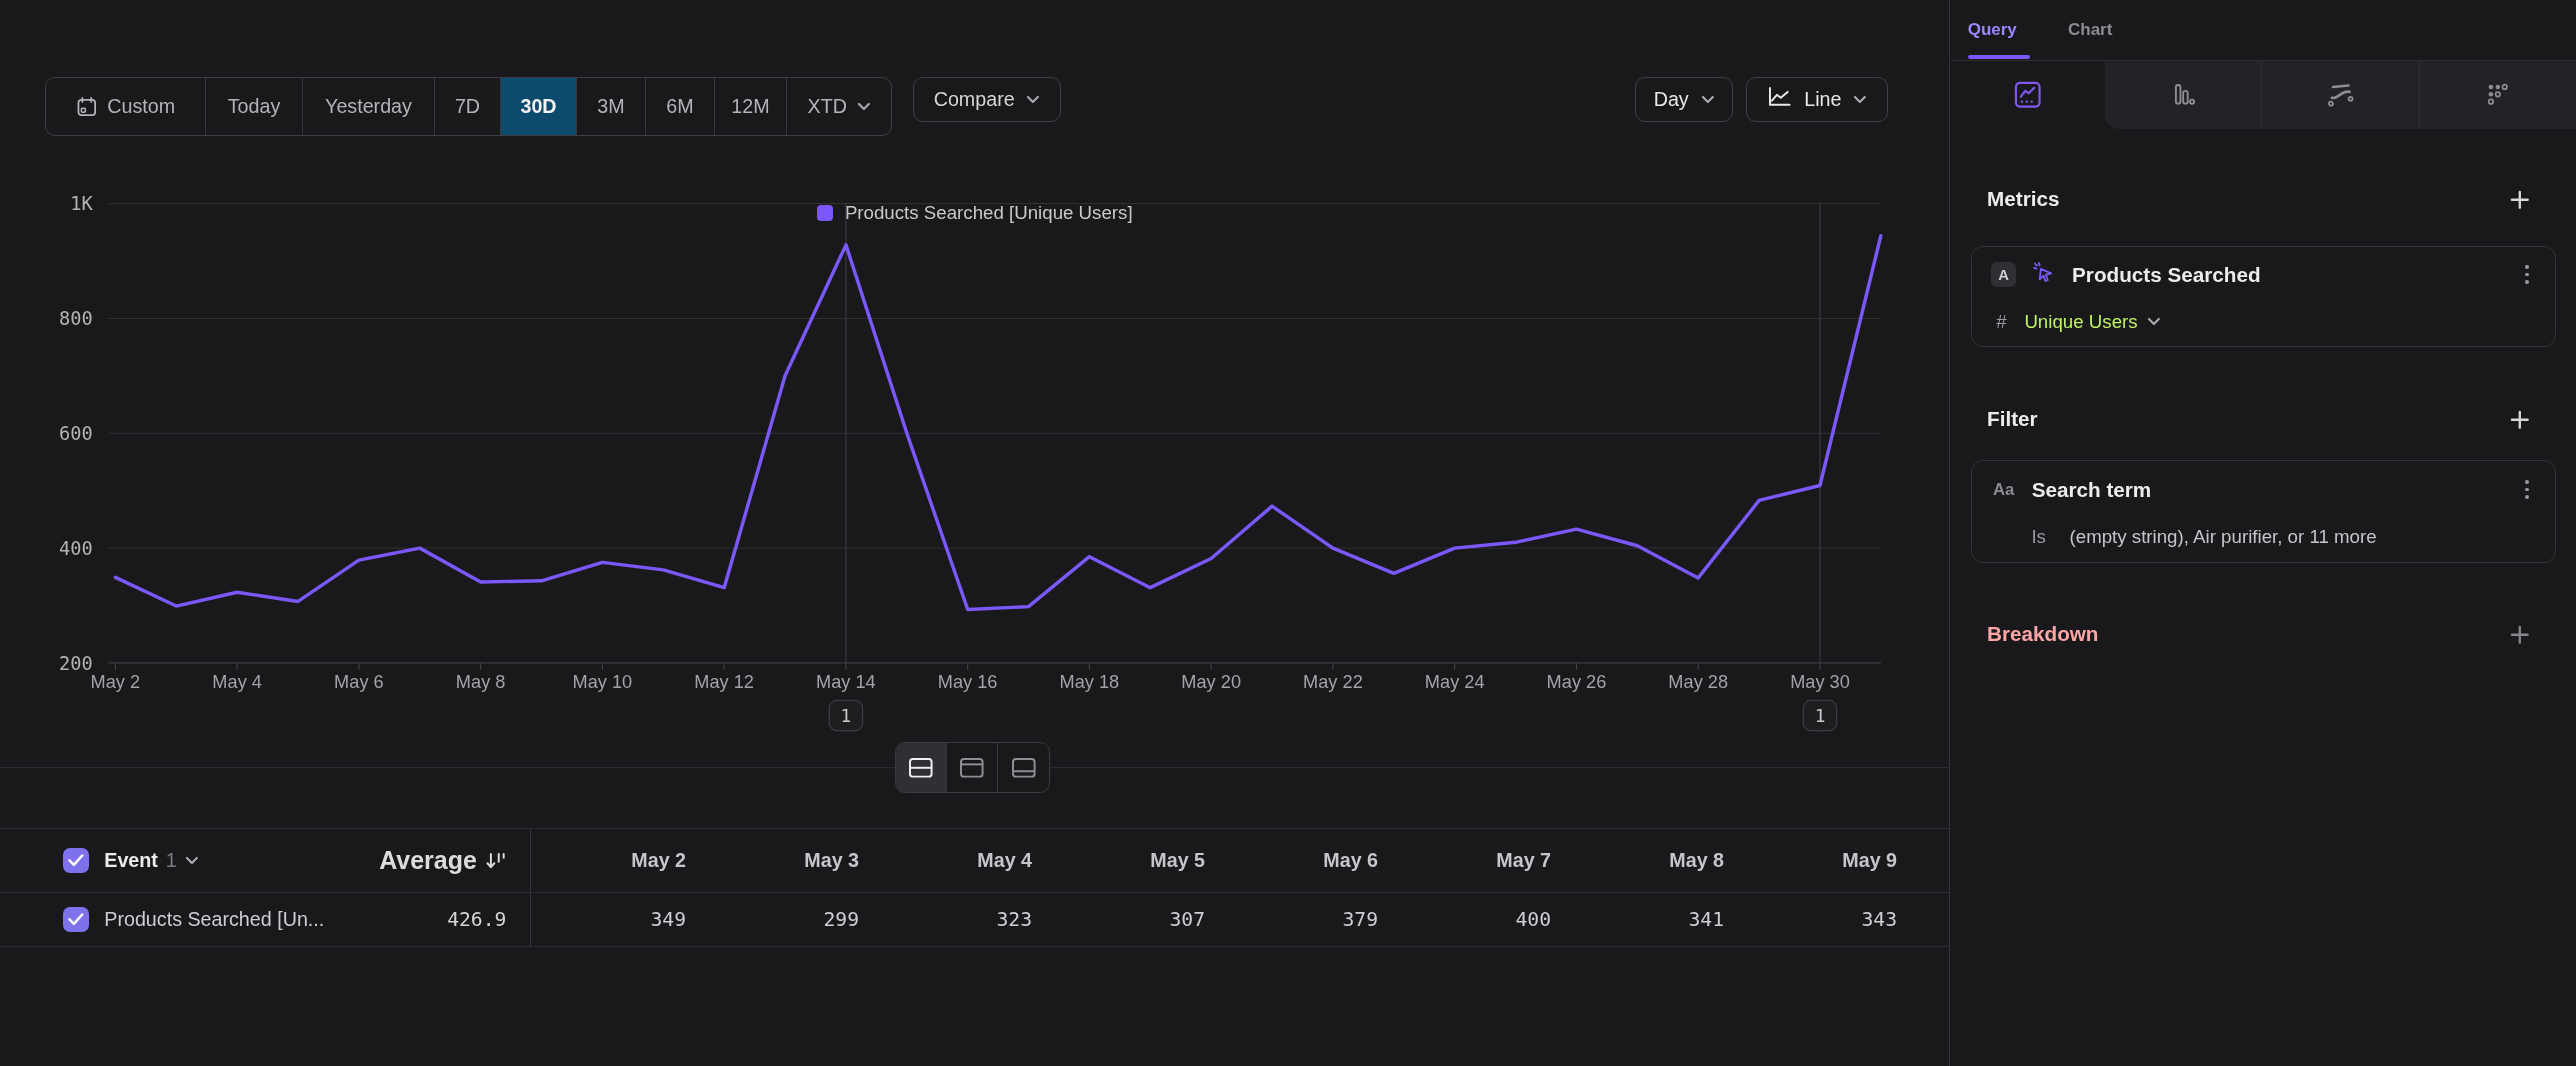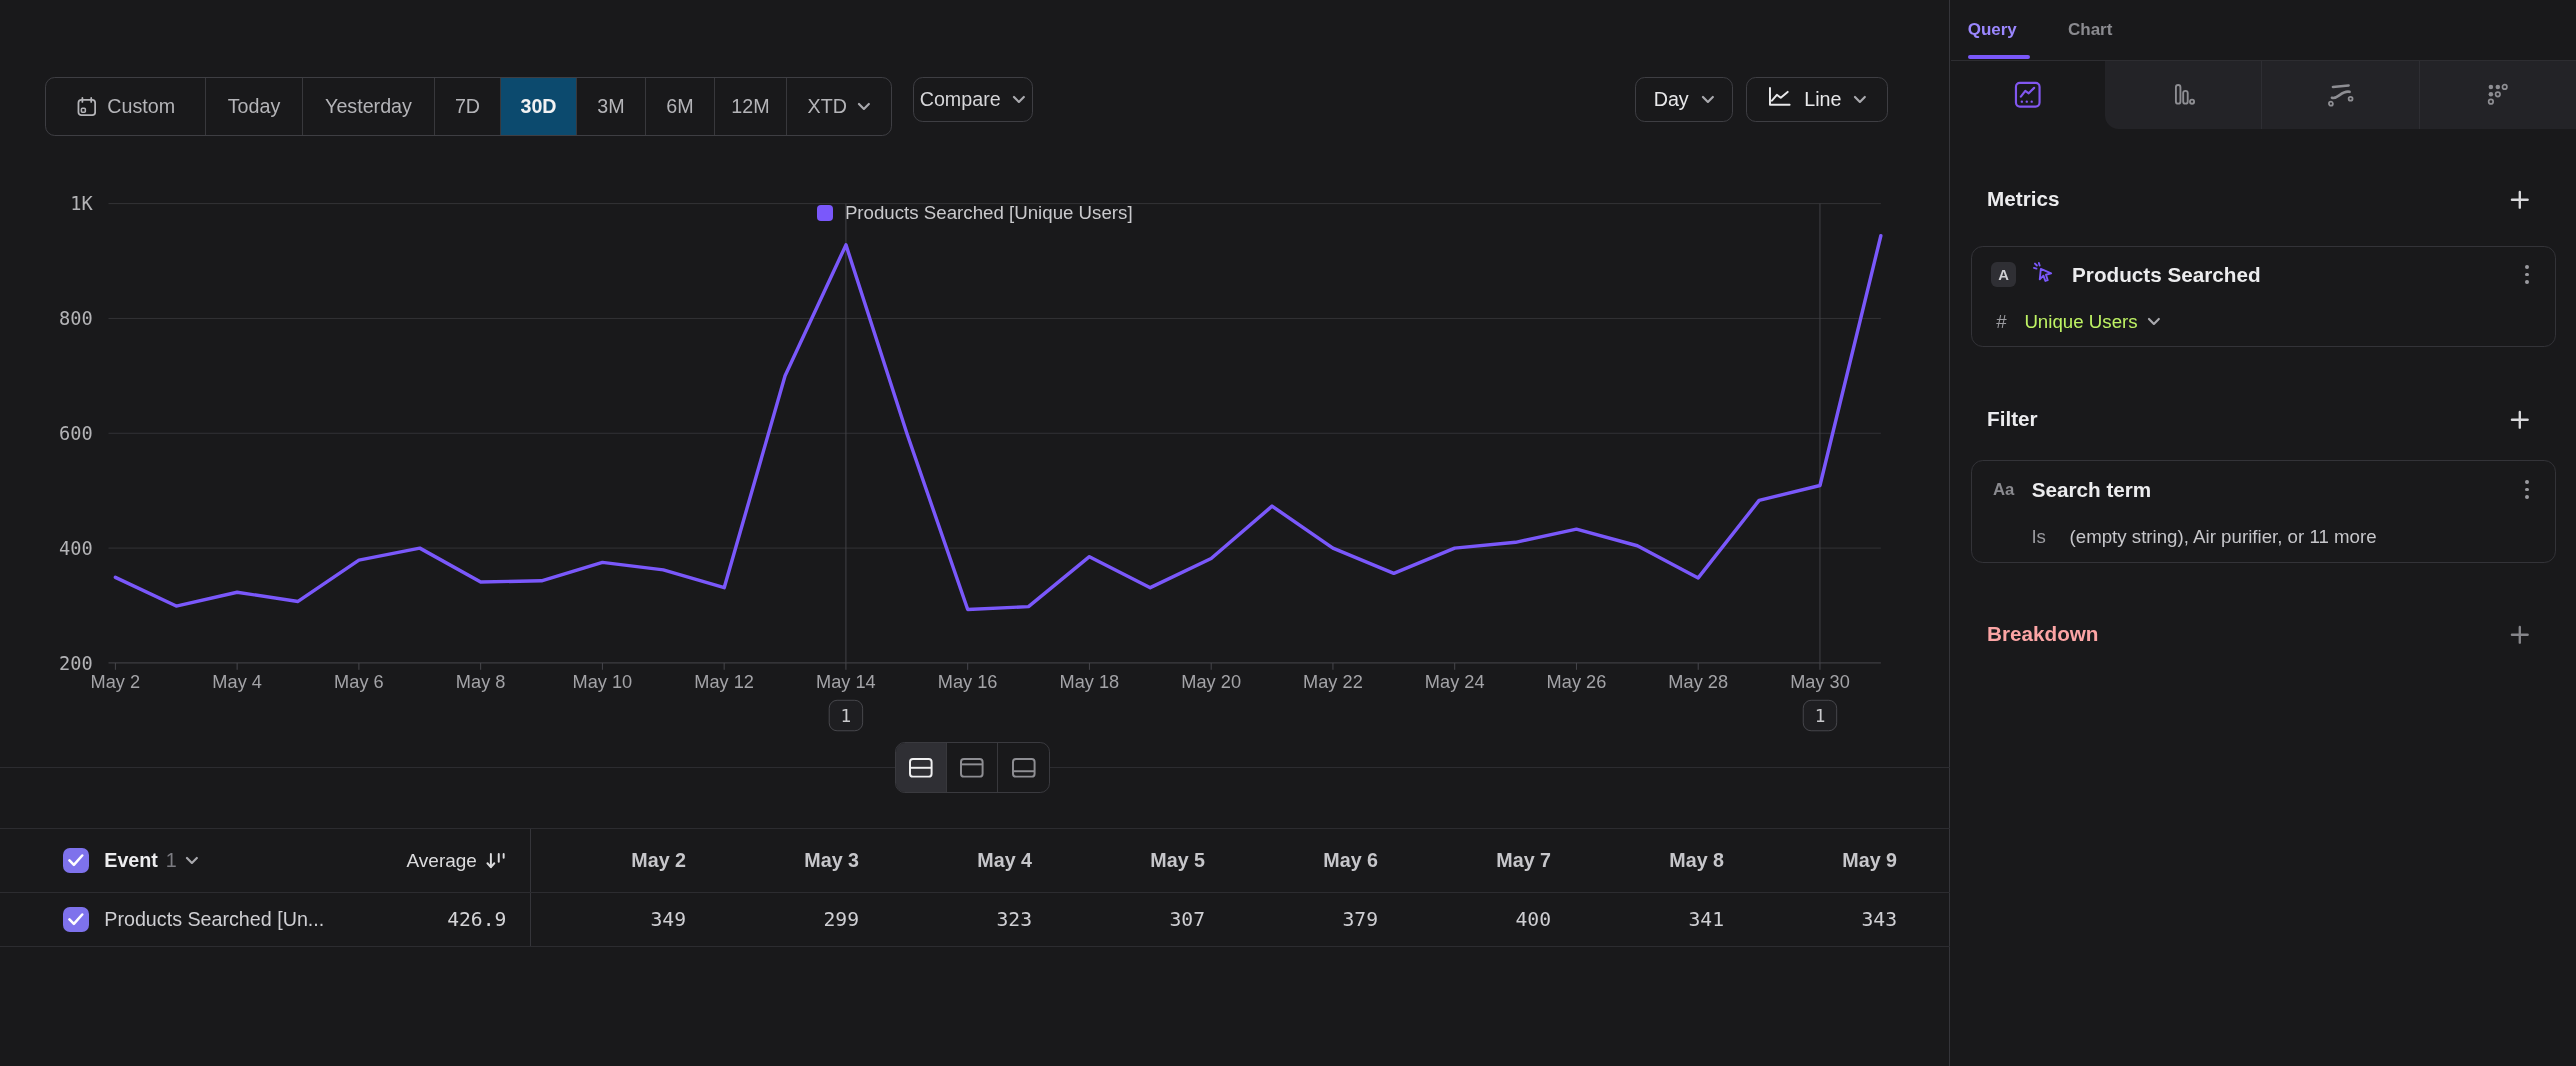--- a/index.html
+++ b/index.html
@@ -48,21 +48,21 @@
   .tbl-head{height:65px;border-top:1px solid #2c2c30;border-bottom:1px solid #2c2c30;}
   .tbl-body{height:54px;border-bottom:1px solid #2c2c30;}
   .tbl-left{width:531px;flex:0 0 531px;display:flex;align-items:center;height:100%;
             border-right:1px solid #35353a;box-sizing:border-box;padding-left:63px;padding-right:23.6px;}
   .checkbox{width:25.6px;height:25.6px;border-radius:6.9px;background:#7e72ec;display:flex;align-items:center;justify-content:center;cursor:pointer;flex:0 0 auto;}
   .checkbox svg{display:block;}
   .evt-label{margin-left:15.7px;font-size:19.7px;font-weight:700;color:#ececee;}
   .evt-count{margin-left:7.9px;font-size:19.7px;color:#7c7c82;}
   .evt-chev{margin-left:7.9px;}
   .avg-wrap{margin-left:auto;display:flex;align-items:center;gap:7.9px;cursor:pointer;}
-  .avg-label{font-size:19px;font-weight:400;color:#dcdcde;}
+  .avg-label{font-size:25px;font-weight:700;color:#dcdcde;}
   .row-name{margin-left:15.7px;font-size:19.7px;color:#cfcfd3;white-space:nowrap;overflow:hidden;max-width:246px;}
   .avg-value{margin-left:auto;font-size:19.7px;color:#d4d4d7;}
   .date-cell{flex:0 0 173px;width:173px;text-align:right;font-size:19.7px;}
   .date-cell.first{flex:0 0 155px;width:155px;}
   .tbl-head .date-cell{color:#c6c6ca;font-weight:600;}
   .tbl-body .date-cell{color:#cfcfd3;}
   .sort-icon svg{display:block;}
 
   
   .sidebar{position:absolute;left:1951px;top:0;width:625px;height:1067px;background:#19191b;}
@@ -133,21 +133,21 @@
           <span>12M</span>
         </div>
       <div class="seg" style="width:104px">
         <span>XTD</span>
         <svg class="chev" viewBox="0 0 14 9">
             <polyline points="2,2 7,7 12,2"></polyline>
           </svg>
       </div>
     </div>
 
-    <div class="pill-btn" style="left:913px;width:120px">
+    <div class="pill-btn" style="left:913px;width:148px">
       <span>Compare</span>
       <svg class="chev" viewBox="0 0 14 9">
           <polyline points="2,2 7,7 12,2"></polyline>
         </svg>
     </div>
 
     <div class="pill-btn" style="left:1635px;width:98px;color:#e8e8ea">
       <span>Day</span>
       <svg class="chev" viewBox="0 0 14 9">
           <polyline points="2,2 7,7 12,2"></polyline>

